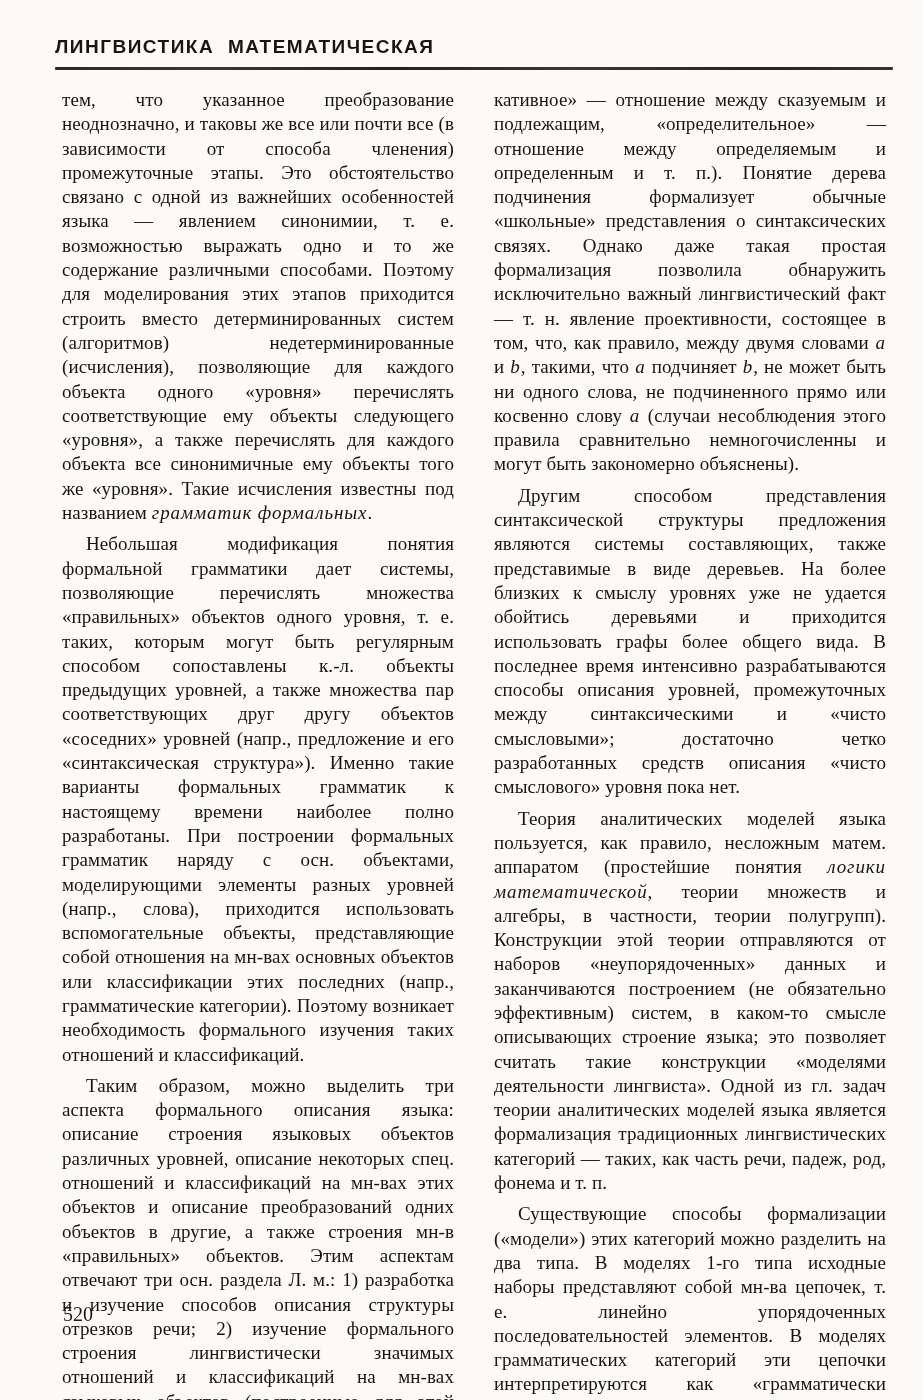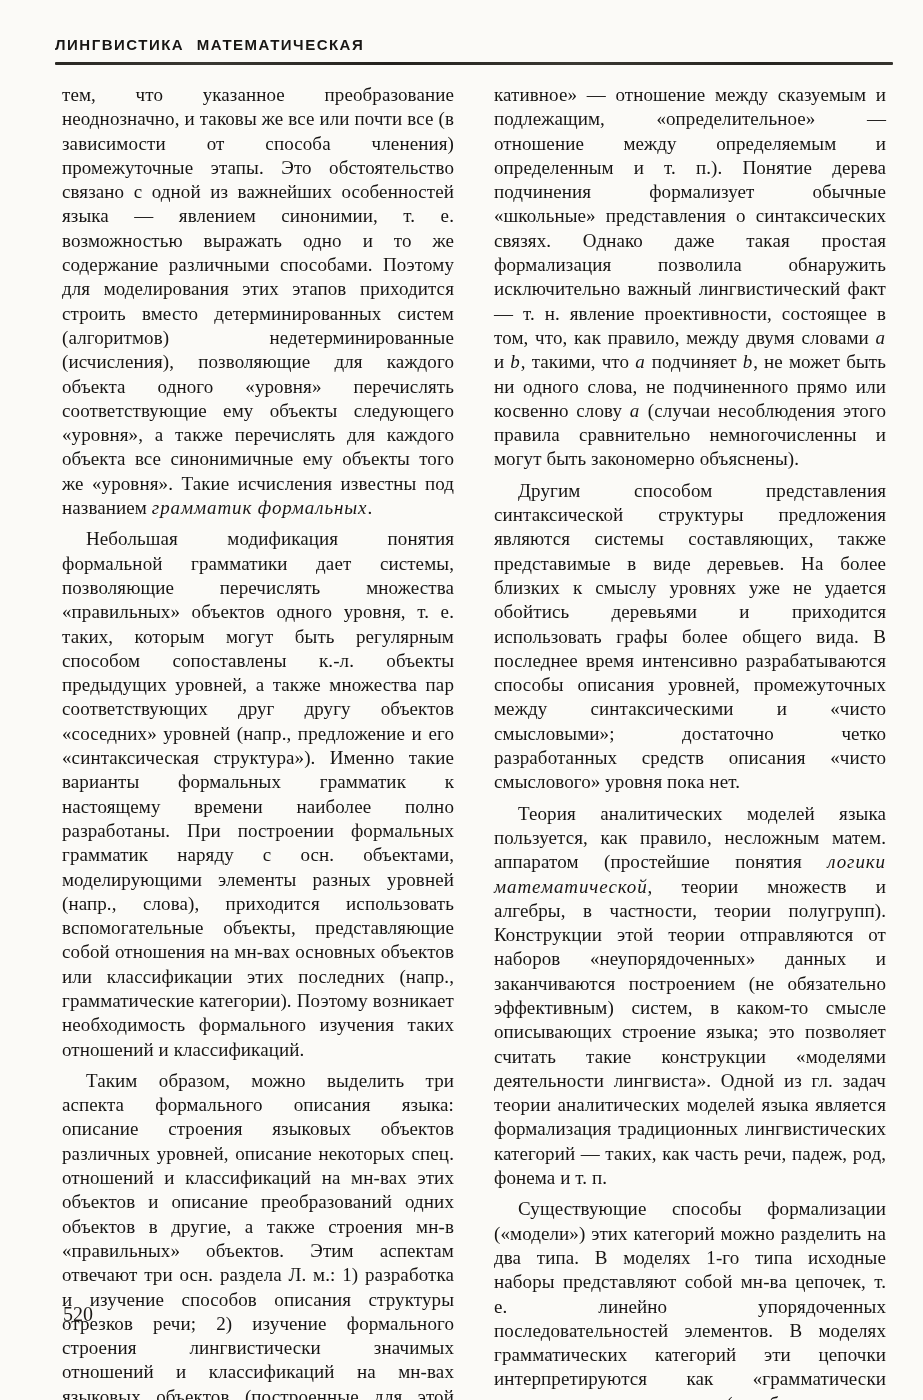--- a/index.html
+++ b/index.html
@@ -14,21 +14,21 @@
   }
   .content {
     position: absolute;
     left: 55px;
     top: 36px;
     width: 838px;
   }
   .running-head {
     font-family: "Liberation Sans", sans-serif;
     font-weight: bold;
-    font-size: 15px;
+    font-size: 19px;
     letter-spacing: 1.5px;
     word-spacing: 7px;
     color: #181614;
   }
   .header-rule {
     margin-top: 9px;
     height: 3px;
     background: linear-gradient(90deg, #2a2824 0%, #3a3833 18%, #23211d 40%, #3b3933 62%, #262420 84%, #35332e 100%);
     border-radius: 1px;
   }

